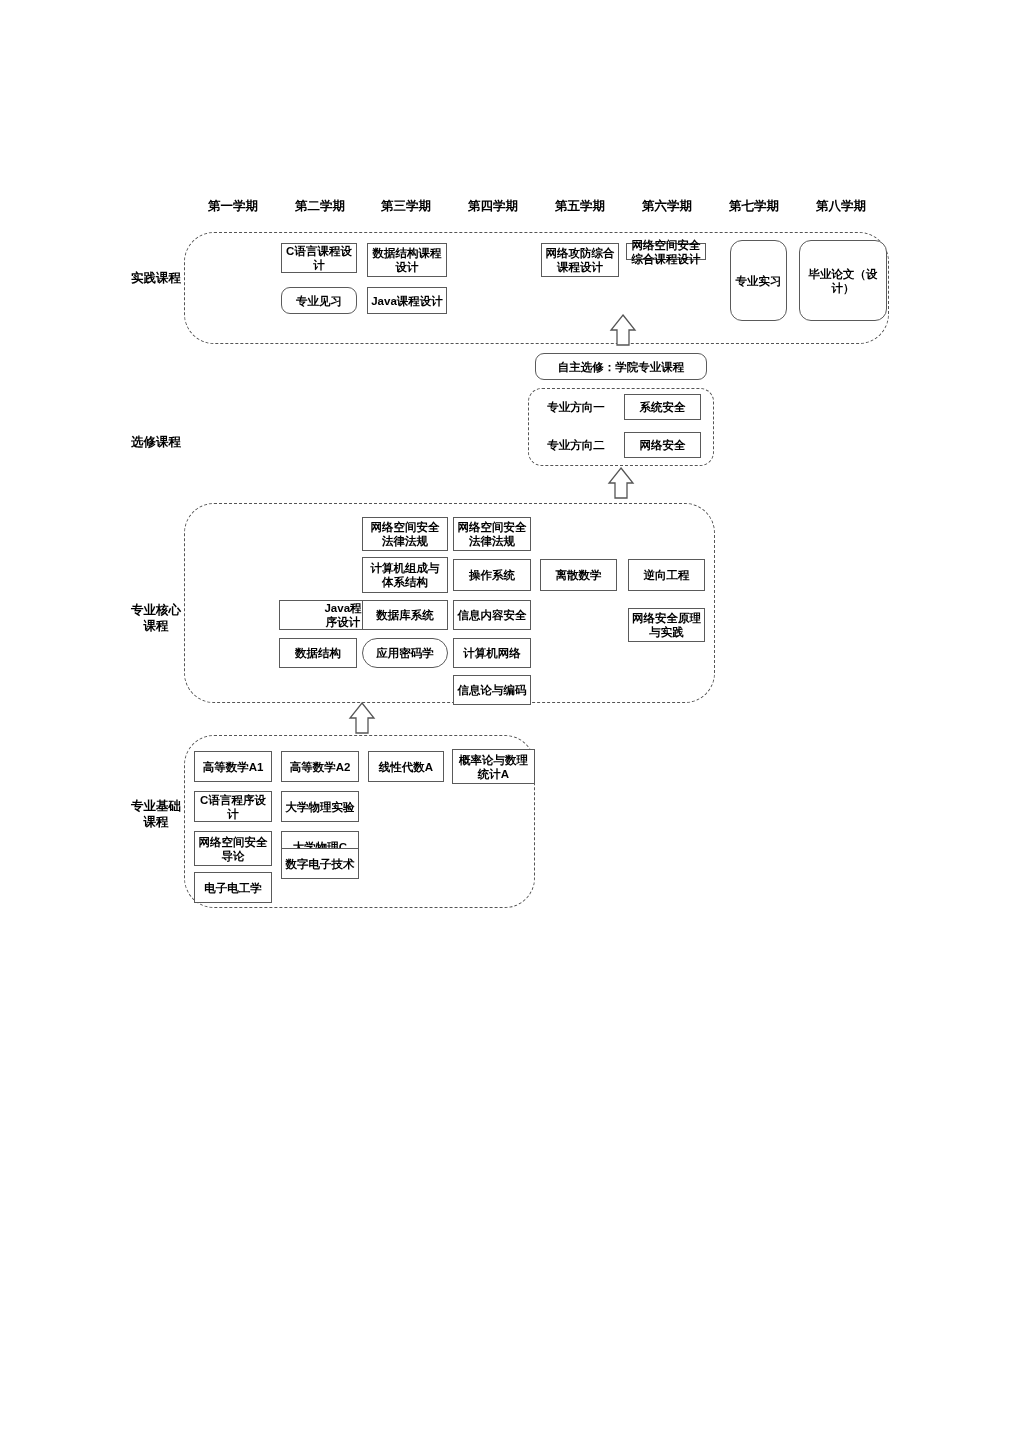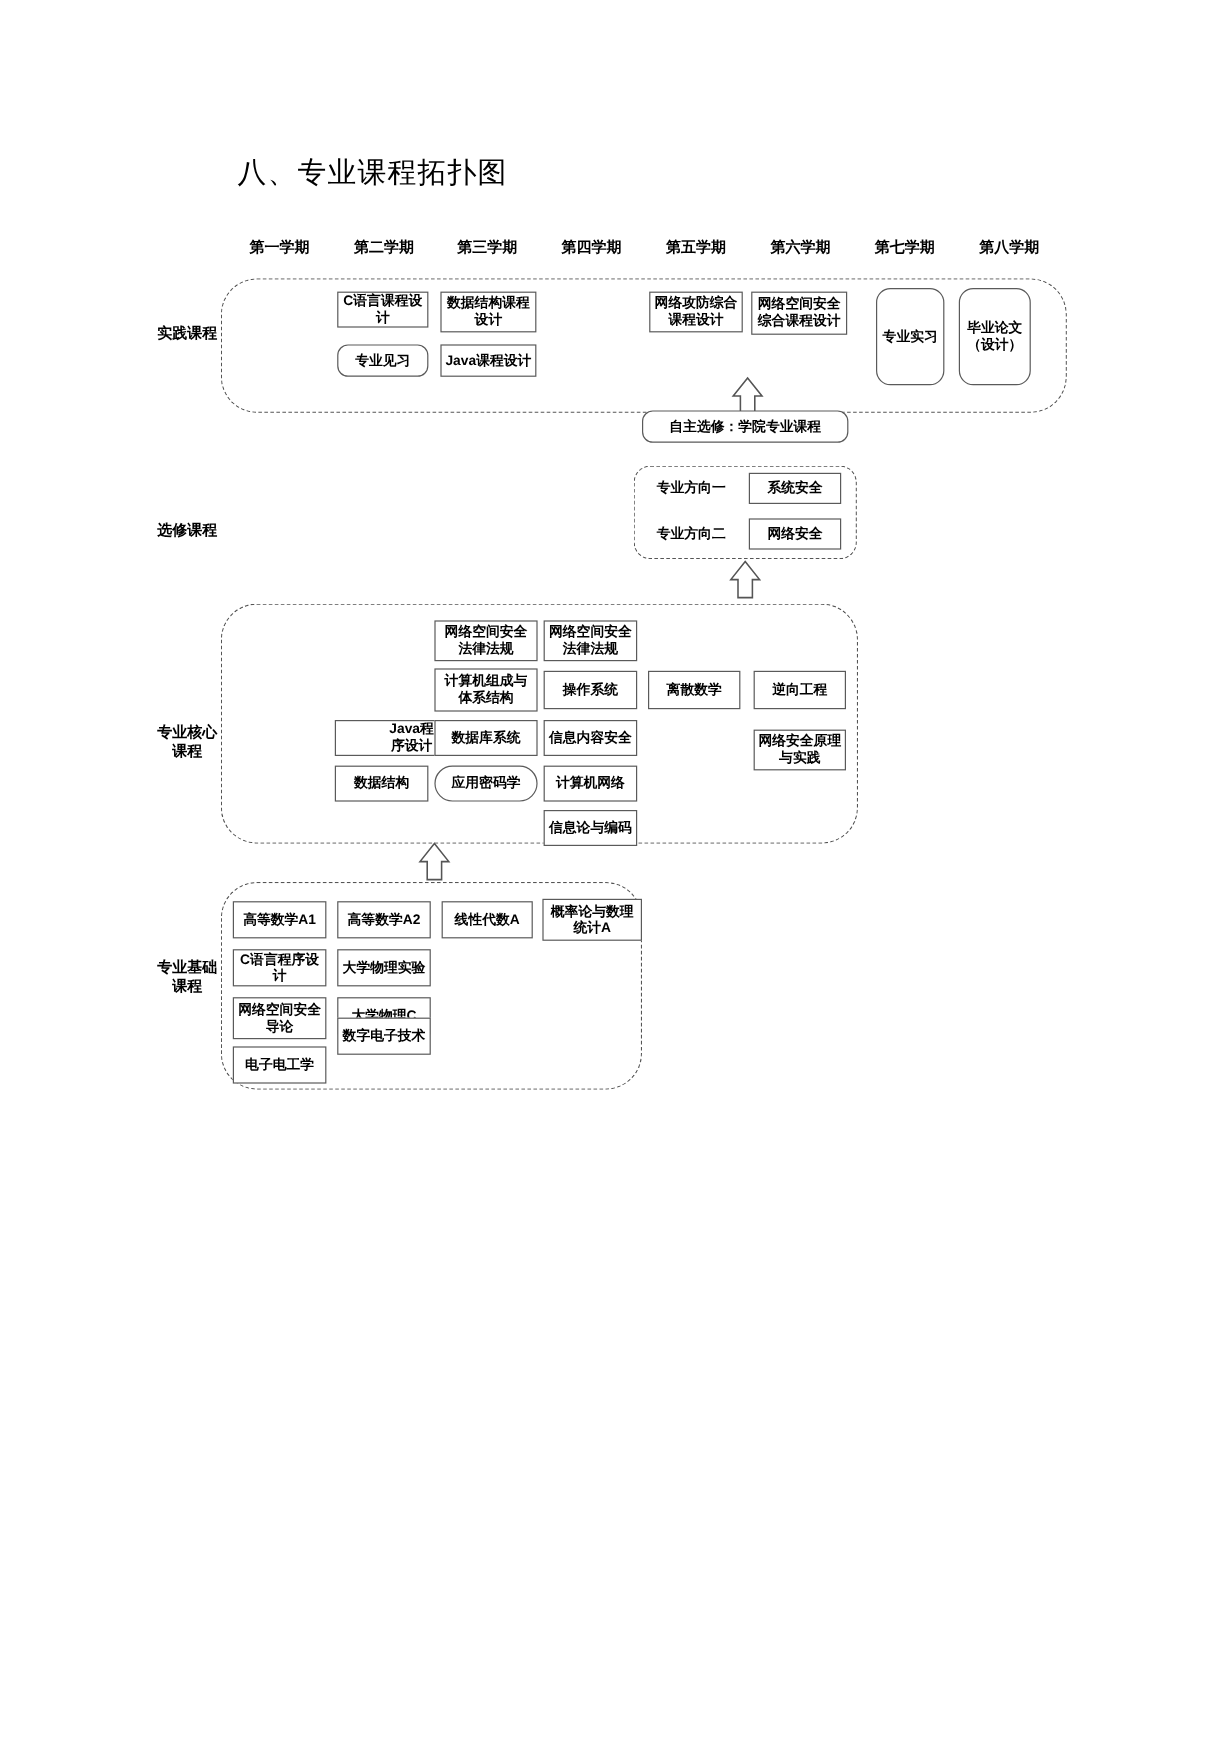--- a/index.html
+++ b/index.html
@@ -113,21 +113,20 @@
     display: block;
     width: 100%;
     height: 100%;
   }
 </style>
 </head>
 <body>
 
 <div id="page">
 
-  <div class="page-title">八、专业课程拓扑图</div>
 
   <div class="semester-row">
     <div class="semester-label" style="left:188px;">第一学期</div>
     <div class="semester-label" style="left:275px;">第二学期</div>
     <div class="semester-label" style="left:361px;">第三学期</div>
     <div class="semester-label" style="left:448px;">第四学期</div>
     <div class="semester-label" style="left:535px;">第五学期</div>
     <div class="semester-label" style="left:622px;">第六学期</div>
     <div class="semester-label" style="left:709px;">第七学期</div>
     <div class="semester-label" style="left:796px;">第八学期</div>
@@ -136,34 +135,34 @@
   <div class="row-label" style="left:108px; top:270px;">实践课程</div>
 
   <div class="group" style="left:184px; top:232px; width:705px; height:112px;"></div>
 
   <div class="box" style="left:281px; top:243px; width:76px; height:30px;">C语言课程设计</div>
   <div class="box" style="left:367px; top:243px; width:80px; height:34px;">数据结构课程设计</div>
   <div class="box rounded" style="left:281px; top:287px; width:76px; height:27px;">专业见习</div>
   <div class="box" style="left:367px; top:287px; width:80px; height:27px;">Java课程设计</div>
 
   <div class="box" style="left:541px; top:243px; width:78px; height:34px;">网络攻防综合课程设计</div>
-  <div class="box" style="left:626px; top:243px; width:80px; height:36px;">网络空间安全综合课程设计</div>
+  <div class="box" style="left:626px; top:243px; width:80px; height:17px;">网络空间安全综合课程设计</div>
 
   <div class="box tall-rounded" style="left:730px; top:240px; width:57px; height:81px;">专业实习</div>
-  <div class="box tall-rounded" style="left:799px; top:240px; width:60px; height:81px;">毕业论文（设计）</div>
+  <div class="box tall-rounded" style="left:799px; top:240px; width:88px; height:81px;">毕业论文（设计）</div>
 
   <div class="arrow-up" style="left:609px; top:313px; width:28px; height:34px;">
     <svg viewBox="0 0 28 34" xmlns="http://www.w3.org/2000/svg">
       <path d="M14 2 L26 17 L20 17 L20 32 L8 32 L8 17 L2 17 Z" fill="#ffffff" stroke="#555555" stroke-width="1.3" stroke-linejoin="miter"></path>
     </svg>
   </div>
 
   <div class="row-label" style="left:108px; top:434px;">选修课程</div>
 
-  <div class="box rounded" style="left:535px; top:342px; width:172px; height:27px;">自主选修：学院专业课程</div>
+  <div class="box rounded" style="left:535px; top:353px; width:172px; height:27px;">自主选修：学院专业课程</div>
 
   <div class="group small-radius" style="left:528px; top:388px; width:186px; height:78px;"></div>
 
   <div class="box plain-label" style="left:537px; top:396px; width:78px; height:22px;font-family:Liberation Serif, serif;">专业方向一</div>
   <div class="box" style="left:624px; top:394px; width:77px; height:26px;">系统安全</div>
 
   <div class="box plain-label" style="left:537px; top:434px; width:78px; height:22px;">专业方向二</div>
   <div class="box" style="left:624px; top:432px; width:77px; height:26px;">网络安全</div>
 
   <div class="arrow-up" style="left:607px; top:466px; width:28px; height:34px;">

